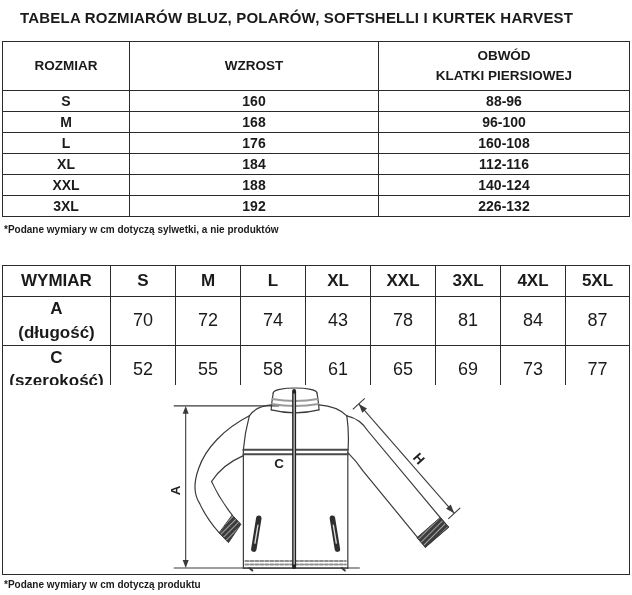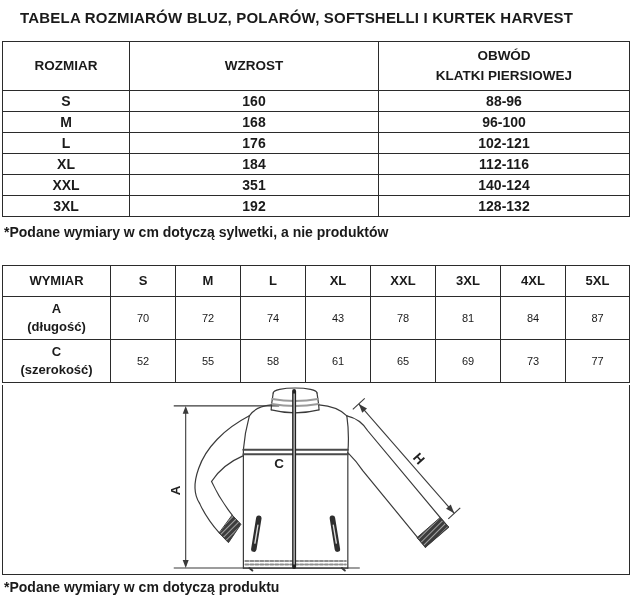--- a/index.html
+++ b/index.html
@@ -14,26 +14,26 @@
   }
   table{border-collapse:collapse;table-layout:fixed;position:absolute;left:2px;width:628px;background:#fff;}
   th,td{border:1px solid #2b2b2b;text-align:center;vertical-align:middle;padding:0;}
   
   .t1{top:41px;}
   .t1 th{height:48px;font-size:13.5px;font-weight:bold;white-space:pre-line;line-height:1.45;}
   .t1 td{height:20px;font-size:14px;font-weight:bold;}
   .t1 td.sz{font-weight:bold;}
   
   .t2{top:265px;}
-  .t2 th{font-size:13px;font-weight:bold;white-space:pre-line;line-height:1.4;}
+  .t2 th{font-size:17px;font-weight:bold;white-space:pre-line;line-height:1.4;}
   .t2 tr.hdr th{height:30px;}
   .t2 tr.data th{height:42px;}
-  .t2 td{font-size:11px;}
+  .t2 td{font-size:18px;}
   .fn{
-    position:absolute;left:4px;font-size:14px;font-weight:bold;white-space:nowrap;
+    position:absolute;left:4px;font-size:10px;font-weight:bold;white-space:nowrap;
   }
   .fn1{top:224px;}
   .fn2{top:579px;}
   .diagram-box{
     position:absolute;top:385px;left:2px;width:626px;height:189px;
     border:1px solid #2b2b2b;border-top:none;background:#fff;
   }
   svg text{font-family:"Liberation Sans",sans-serif;font-weight:600;fill:#222;}
 </style>
 </head>
@@ -62,36 +62,36 @@
       <td>88-96</td>
     </tr>
     <tr>
       <td class="sz">M</td>
       <td>168</td>
       <td>96-100</td>
     </tr>
     <tr>
       <td class="sz">L</td>
       <td>176</td>
-      <td>102-121</td>
+      <td>160-108</td>
     </tr>
     <tr>
       <td class="sz">XL</td>
       <td>184</td>
       <td>112-116</td>
     </tr>
     <tr>
       <td class="sz">XXL</td>
-      <td>351</td>
+      <td>188</td>
       <td>140-124</td>
     </tr>
     <tr>
       <td class="sz">3XL</td>
       <td>192</td>
-      <td>128-132</td>
+      <td>226-132</td>
     </tr>
   </tbody>
 </table>
 
 <div class="fn fn1">*Podane wymiary w cm dotyczą sylwetki, a nie produktów</div>
 
 <table class="t2">
   <colgroup>
     <col style="width:108px">
     <col style="width:65px">

